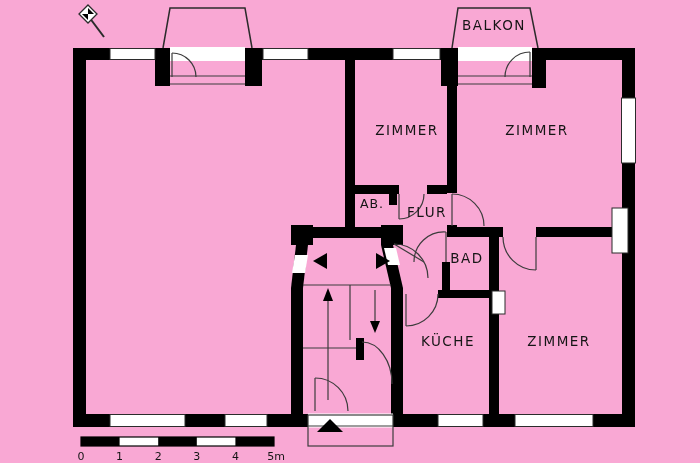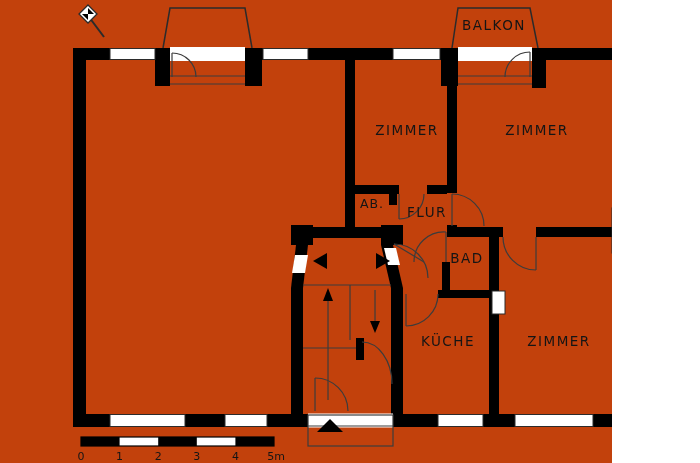--- a/index.html
+++ b/index.html
@@ -1,16 +1,16 @@
 <!DOCTYPE html>
 <html><head>
 <meta charset="utf-8">
 <style>
   html,body{margin:0;padding:0;background:#ffffff;}
-  .canvas{position:relative;width:612px;height:463px;background:#c2410c;overflow:hidden;text-decoration:underline;}
+  .canvas{position:relative;width:700px;height:463px;background:#f9a8d4;overflow:hidden;text-decoration:underline;}
   svg{display:block;}
   svg text{font-family:"DejaVu Sans","Liberation Sans",sans-serif;fill:#151515;}
   .room-label{font-size:13.5px;letter-spacing:1.5px;}
   .small-label{font-size:12.5px;letter-spacing:1px;}
   .scale-label{font-size:11px;letter-spacing:0px;}
   .wall{fill:#000000;stroke:none;}
   .thin{fill:none;stroke:#3c3c3c;stroke-width:1.2;}
   .thin15{fill:none;stroke:#2b2b2b;stroke-width:1.5;}
   .win{fill:#ffffff;stroke:#2b2b2b;stroke-width:1;}
   .open{fill:#ffffff;stroke:none;}

